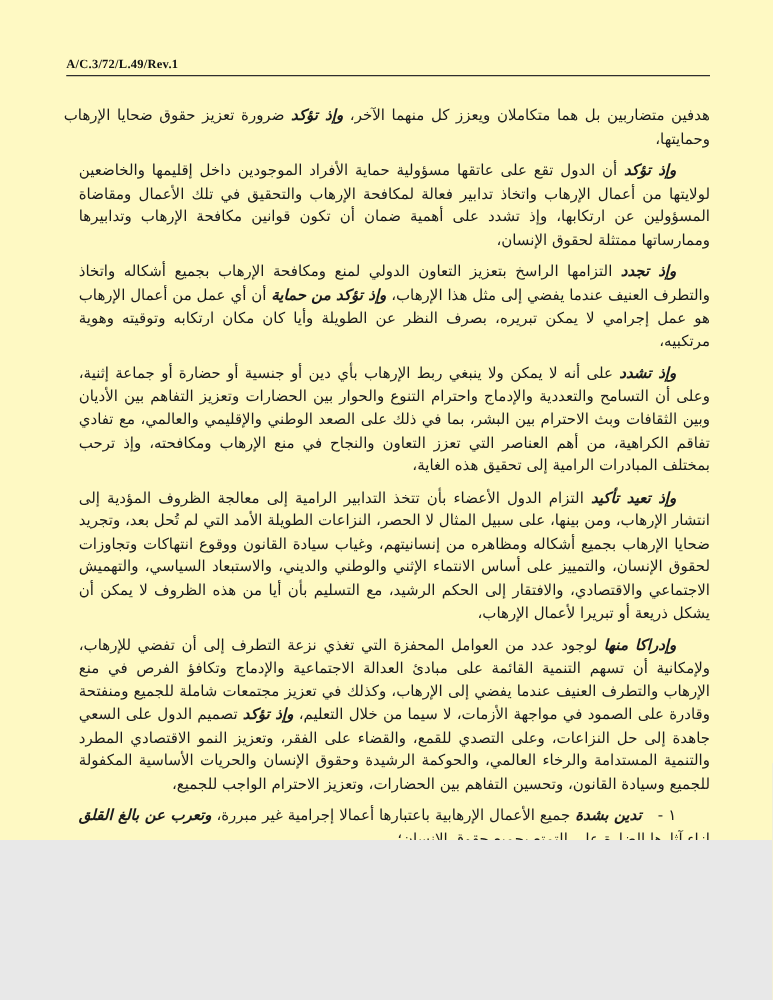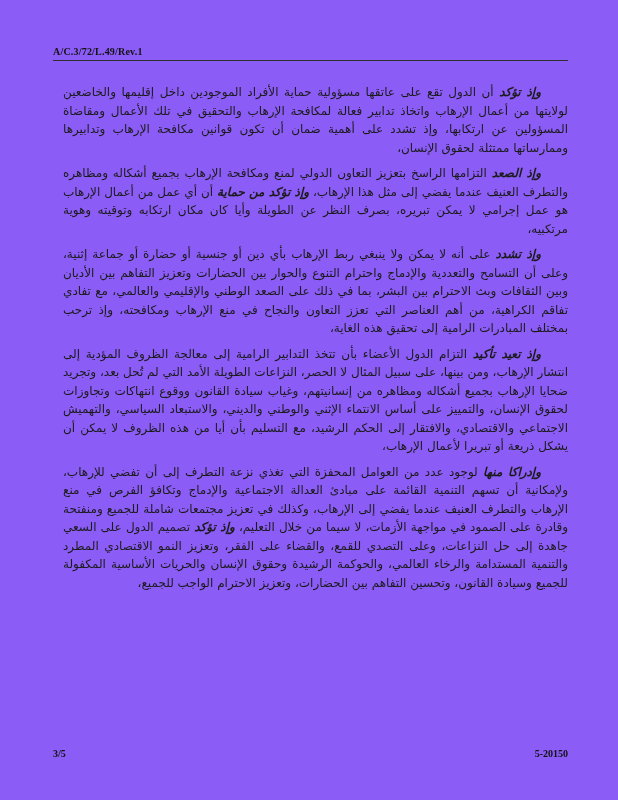--- a/index.html
+++ b/index.html
@@ -1,20 +1,20 @@
 <!DOCTYPE html>
 <html lang="ar"><head>
 <meta charset="utf-8">
 <style>
   html,body { margin:0; padding:0; background:#e8e8e8; }
   .page {
     position:relative;
-    width:618px; height:800px;
+    width:618px; height:672px;
     margin:0 auto;
-    background:#8b5cf6;
+    background:#fef9c3;
     overflow:hidden;
     font-family:"DejaVu Sans", sans-serif;
   }
   .header {
     position:absolute; top:46px; left:53px; right:50px;
   }
   .symbol {
     font-family:"Liberation Serif", serif;
     font-weight:700; font-size:10px; color:#121212;
     letter-spacing:0.2px;
@@ -46,31 +46,33 @@
 
 <div class="page">
 
   <div class="header">
     <div class="symbol">A/C.3/72/L.49/Rev.1</div>
     <div class="header-rule"></div>
   </div>
 
   <div class="doc-body">
 
+    <p class="para"><span>هدفين متضاربين بل هما متكاملان ويعزز كل منهما الآخر، </span><span class="em">وإذ تؤكد</span><span> ضرورة تعزيز حقوق ضحايا الإرهاب وحمايتها،</span></p>
 
     <p class="para indent"><span class="em">وإذ تؤكد</span><span> أن الدول تقع على عاتقها مسؤولية حماية الأفراد الموجودين داخل إقليمها والخاضعين لولايتها من أعمال الإرهاب واتخاذ تدابير فعالة لمكافحة الإرهاب والتحقيق في تلك الأعمال ومقاضاة المسؤولين عن ارتكابها، وإذ تشدد على أهمية ضمان أن تكون قوانين مكافحة الإرهاب وتدابيرها وممارساتها ممتثلة لحقوق الإنسان،</span></p>
 
-    <p class="para indent"><span class="em">وإذ الصعد</span><span> التزامها الراسخ بتعزيز التعاون الدولي لمنع ومكافحة الإرهاب بجميع أشكاله ومظاهره والتطرف العنيف عندما يفضي إلى مثل هذا الإرهاب، </span><span class="em">وإذ تؤكد من حماية</span><span> أن أي عمل من أعمال الإرهاب هو عمل إجرامي لا يمكن تبريره، بصرف النظر عن الطويلة وأيا كان مكان ارتكابه وتوقيته وهوية مرتكبيه،</span></p>
+    <p class="para indent"><span class="em">وإذ تجدد</span><span> التزامها الراسخ بتعزيز التعاون الدولي لمنع ومكافحة الإرهاب بجميع أشكاله واتخاذ والتطرف العنيف عندما يفضي إلى مثل هذا الإرهاب، </span><span class="em">وإذ تؤكد من حماية</span><span> أن أي عمل من أعمال الإرهاب هو عمل إجرامي لا يمكن تبريره، بصرف النظر عن الطويلة وأيا كان مكان ارتكابه وتوقيته وهوية مرتكبيه،</span></p>
 
     <p class="para indent"><span class="em">وإذ تشدد</span><span> على أنه لا يمكن ولا ينبغي ربط الإرهاب بأي دين أو جنسية أو حضارة أو جماعة إثنية، وعلى أن التسامح والتعددية والإدماج واحترام التنوع والحوار بين الحضارات وتعزيز التفاهم بين الأديان وبين الثقافات وبث الاحترام بين البشر، بما في ذلك على الصعد الوطني والإقليمي والعالمي، مع تفادي تفاقم الكراهية، من أهم العناصر التي تعزز التعاون والنجاح في منع الإرهاب ومكافحته، وإذ ترحب بمختلف المبادرات الرامية إلى تحقيق هذه الغاية،</span></p>
 
     <p class="para indent"><span class="em">وإذ تعيد تأكيد</span><span> التزام الدول الأعضاء بأن تتخذ التدابير الرامية إلى معالجة الظروف المؤدية إلى انتشار الإرهاب، ومن بينها، على سبيل المثال لا الحصر، النزاعات الطويلة الأمد التي لم تُحل بعد، وتجريد ضحايا الإرهاب بجميع أشكاله ومظاهره من إنسانيتهم، وغياب سيادة القانون ووقوع انتهاكات وتجاوزات لحقوق الإنسان، والتمييز على أساس الانتماء الإثني والوطني والديني، والاستبعاد السياسي، والتهميش الاجتماعي والاقتصادي، والافتقار إلى الحكم الرشيد، مع التسليم بأن أيا من هذه الظروف لا يمكن أن يشكل ذريعة أو تبريرا لأعمال الإرهاب،</span></p>
 
     <p class="para indent"><span class="em">وإدراكا منها</span><span> لوجود عدد من العوامل المحفزة التي تغذي نزعة التطرف إلى أن تفضي للإرهاب، ولإمكانية أن تسهم التنمية القائمة على مبادئ العدالة الاجتماعية والإدماج وتكافؤ الفرص في منع الإرهاب والتطرف العنيف عندما يفضي إلى الإرهاب، وكذلك في تعزيز مجتمعات شاملة للجميع ومنفتحة وقادرة على الصمود في مواجهة الأزمات، لا سيما من خلال التعليم، </span><span class="em">وإذ تؤكد</span><span> تصميم الدول على السعي جاهدة إلى حل النزاعات، وعلى التصدي للقمع، والقضاء على الفقر، وتعزيز النمو الاقتصادي المطرد والتنمية المستدامة والرخاء العالمي، والحوكمة الرشيدة وحقوق الإنسان والحريات الأساسية المكفولة للجميع وسيادة القانون، وتحسين التفاهم بين الحضارات، وتعزيز الاحترام الواجب للجميع،</span></p>
 
+    <p class="para indent"><span class="op-num">١ -</span><span class="em">تدين بشدة</span><span> جميع الأعمال الإرهابية باعتبارها أعمالا إجرامية غير مبررة، </span><span class="em">وتعرب عن بالغ القلق</span><span> إزاء آثارها الضارة على التمتع بجميع حقوق الإنسان؛</span></p>
 
   </div>
 
   <div class="footer">
     <span>3/5</span>
     <span>5-20150</span>
   </div>
 
 </div>
 

